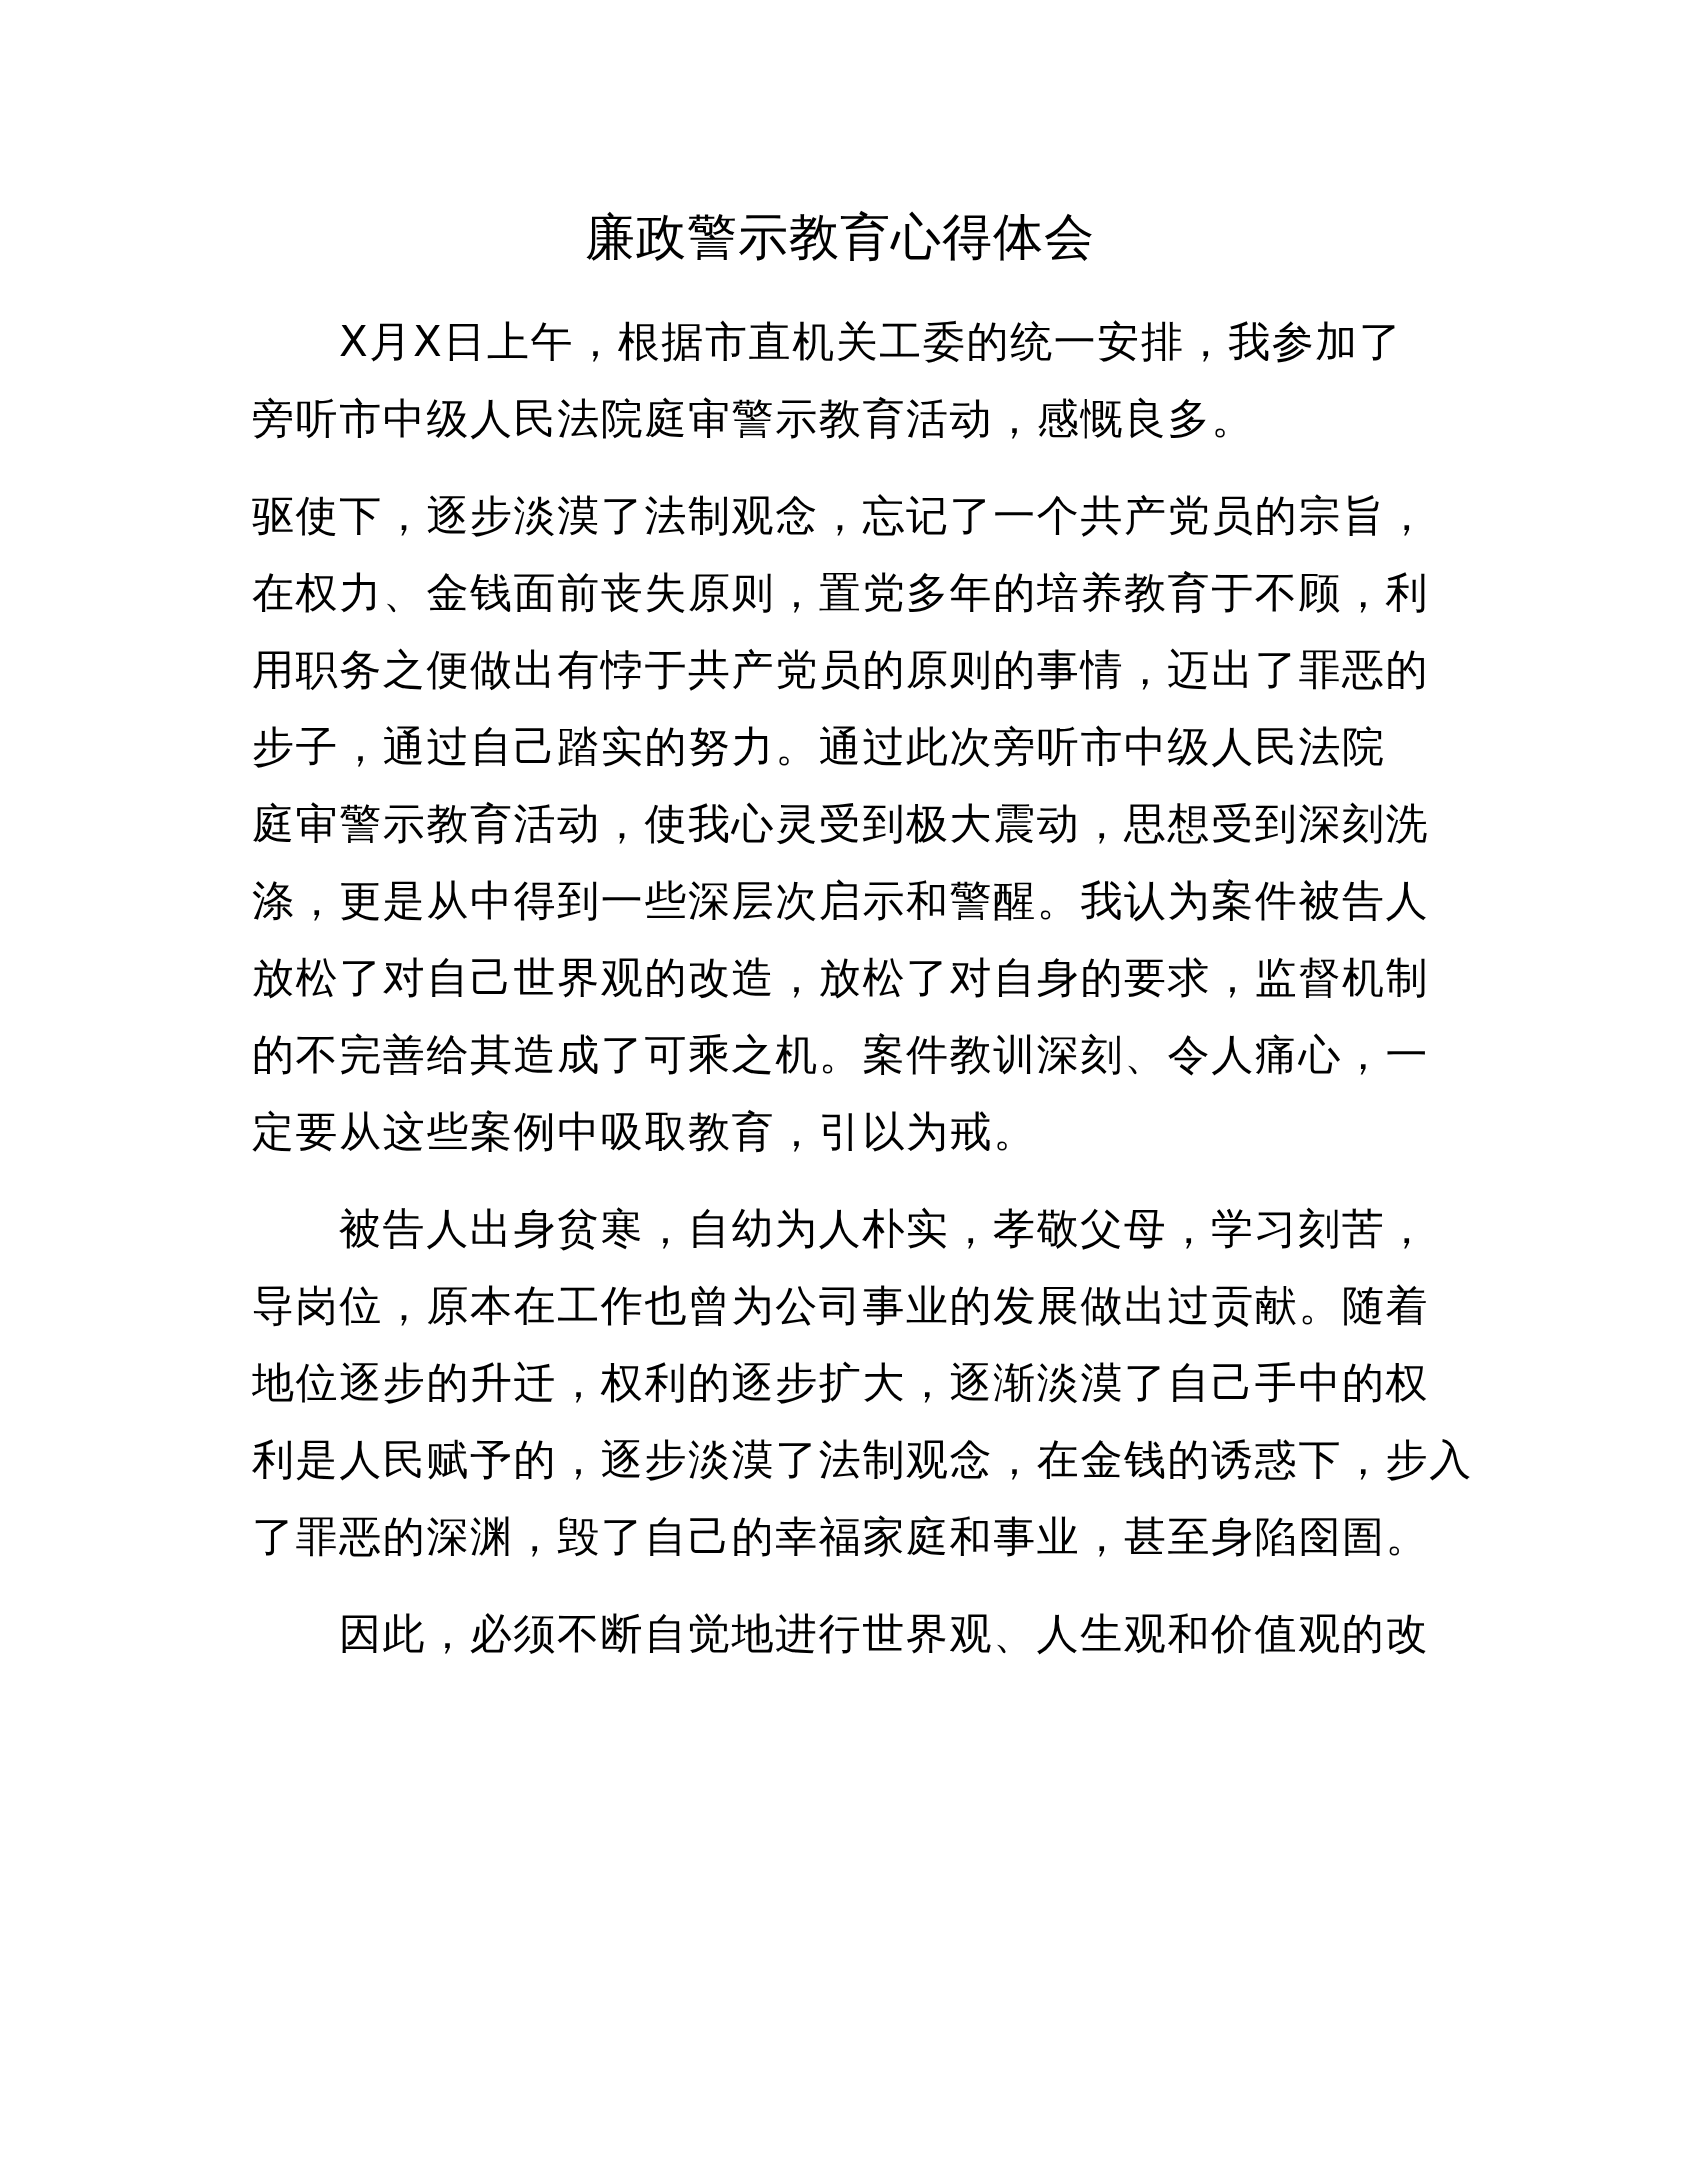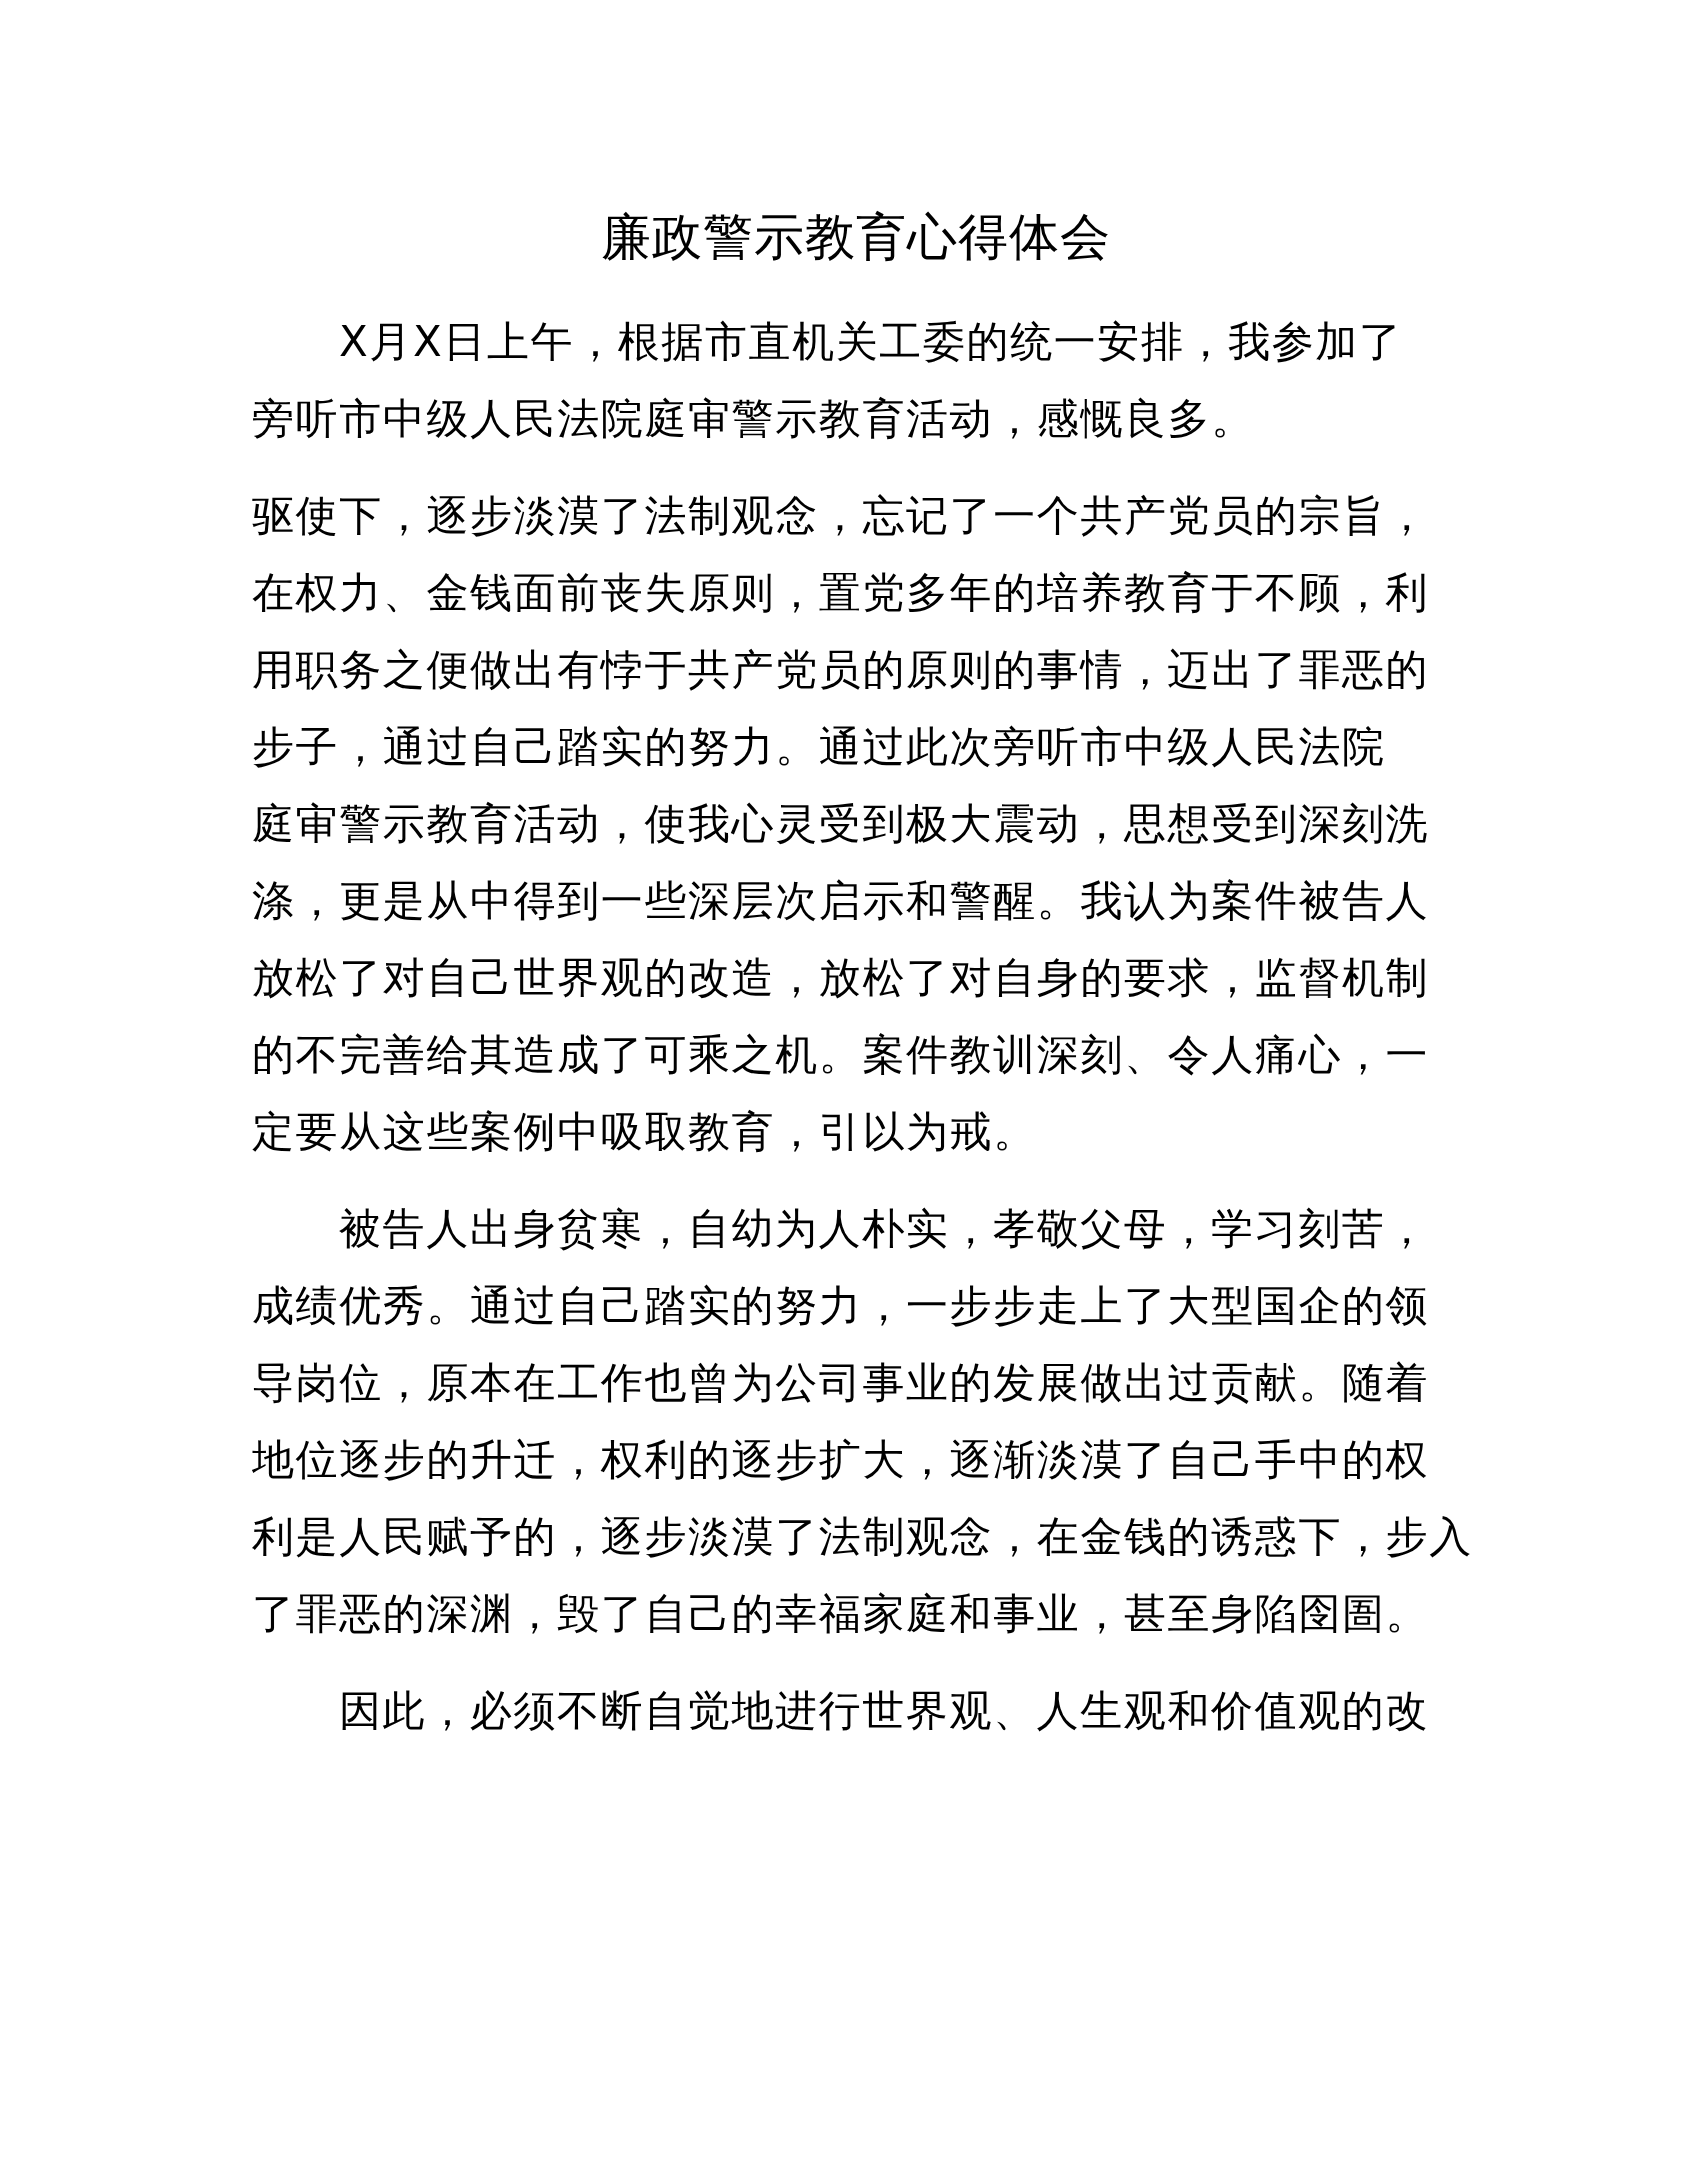--- a/index.html
+++ b/index.html
@@ -16,21 +16,21 @@
       color: #000000;
     }
     .page {
       position: absolute;
       left: 248px;
       top: 0;
       width: 1184px;
     }
     .title {
       position: absolute;
-      left: 16px;
+      left: 0;
       top: 203px;
       width: 1184px;
       text-align: center;
       font-size: 50px;
       line-height: 69px;
       letter-spacing: 1px;
       white-space: nowrap;
     }
     .body-text {
       position: absolute;
@@ -73,21 +73,20 @@
       <span class="line">步子，通过自己踏实的努力。通过此次旁听市中级人民法院</span>
       <span class="line">庭审警示教育活动，使我心灵受到极大震动，思想受到深刻洗</span>
       <span class="line">涤，更是从中得到一些深层次启示和警醒。我认为案件被告人</span>
       <span class="line">放松了对自己世界观的改造，放松了对自身的要求，监督机制</span>
       <span class="line">的不完善给其造成了可乘之机。案件教训深刻、令人痛心，一</span>
       <span class="line">定要从这些案例中吸取教育，引以为戒。</span>
     </div>
 
     <div class="para-lines">
       <span class="line first">被告人出身贫寒，自幼为人朴实，孝敬父母，学习刻苦，</span>
-      <span class="line">成绩优秀。通过自己踏实的努力，一步步走上了大型国企的领</span>
       <span class="line">导岗位，原本在工作也曾为公司事业的发展做出过贡献。随着</span>
       <span class="line">地位逐步的升迁，权利的逐步扩大，逐渐淡漠了自己手中的权</span>
       <span class="line">利是人民赋予的，逐步淡漠了法制观念，在金钱的诱惑下，步入</span>
       <span class="line">了罪恶的深渊，毁了自己的幸福家庭和事业，甚至身陷囹圄。</span>
     </div>
 
     <div class="para-lines">
       <span class="line first">因此，必须不断自觉地进行世界观、人生观和价值观的改</span>
     </div>
 

